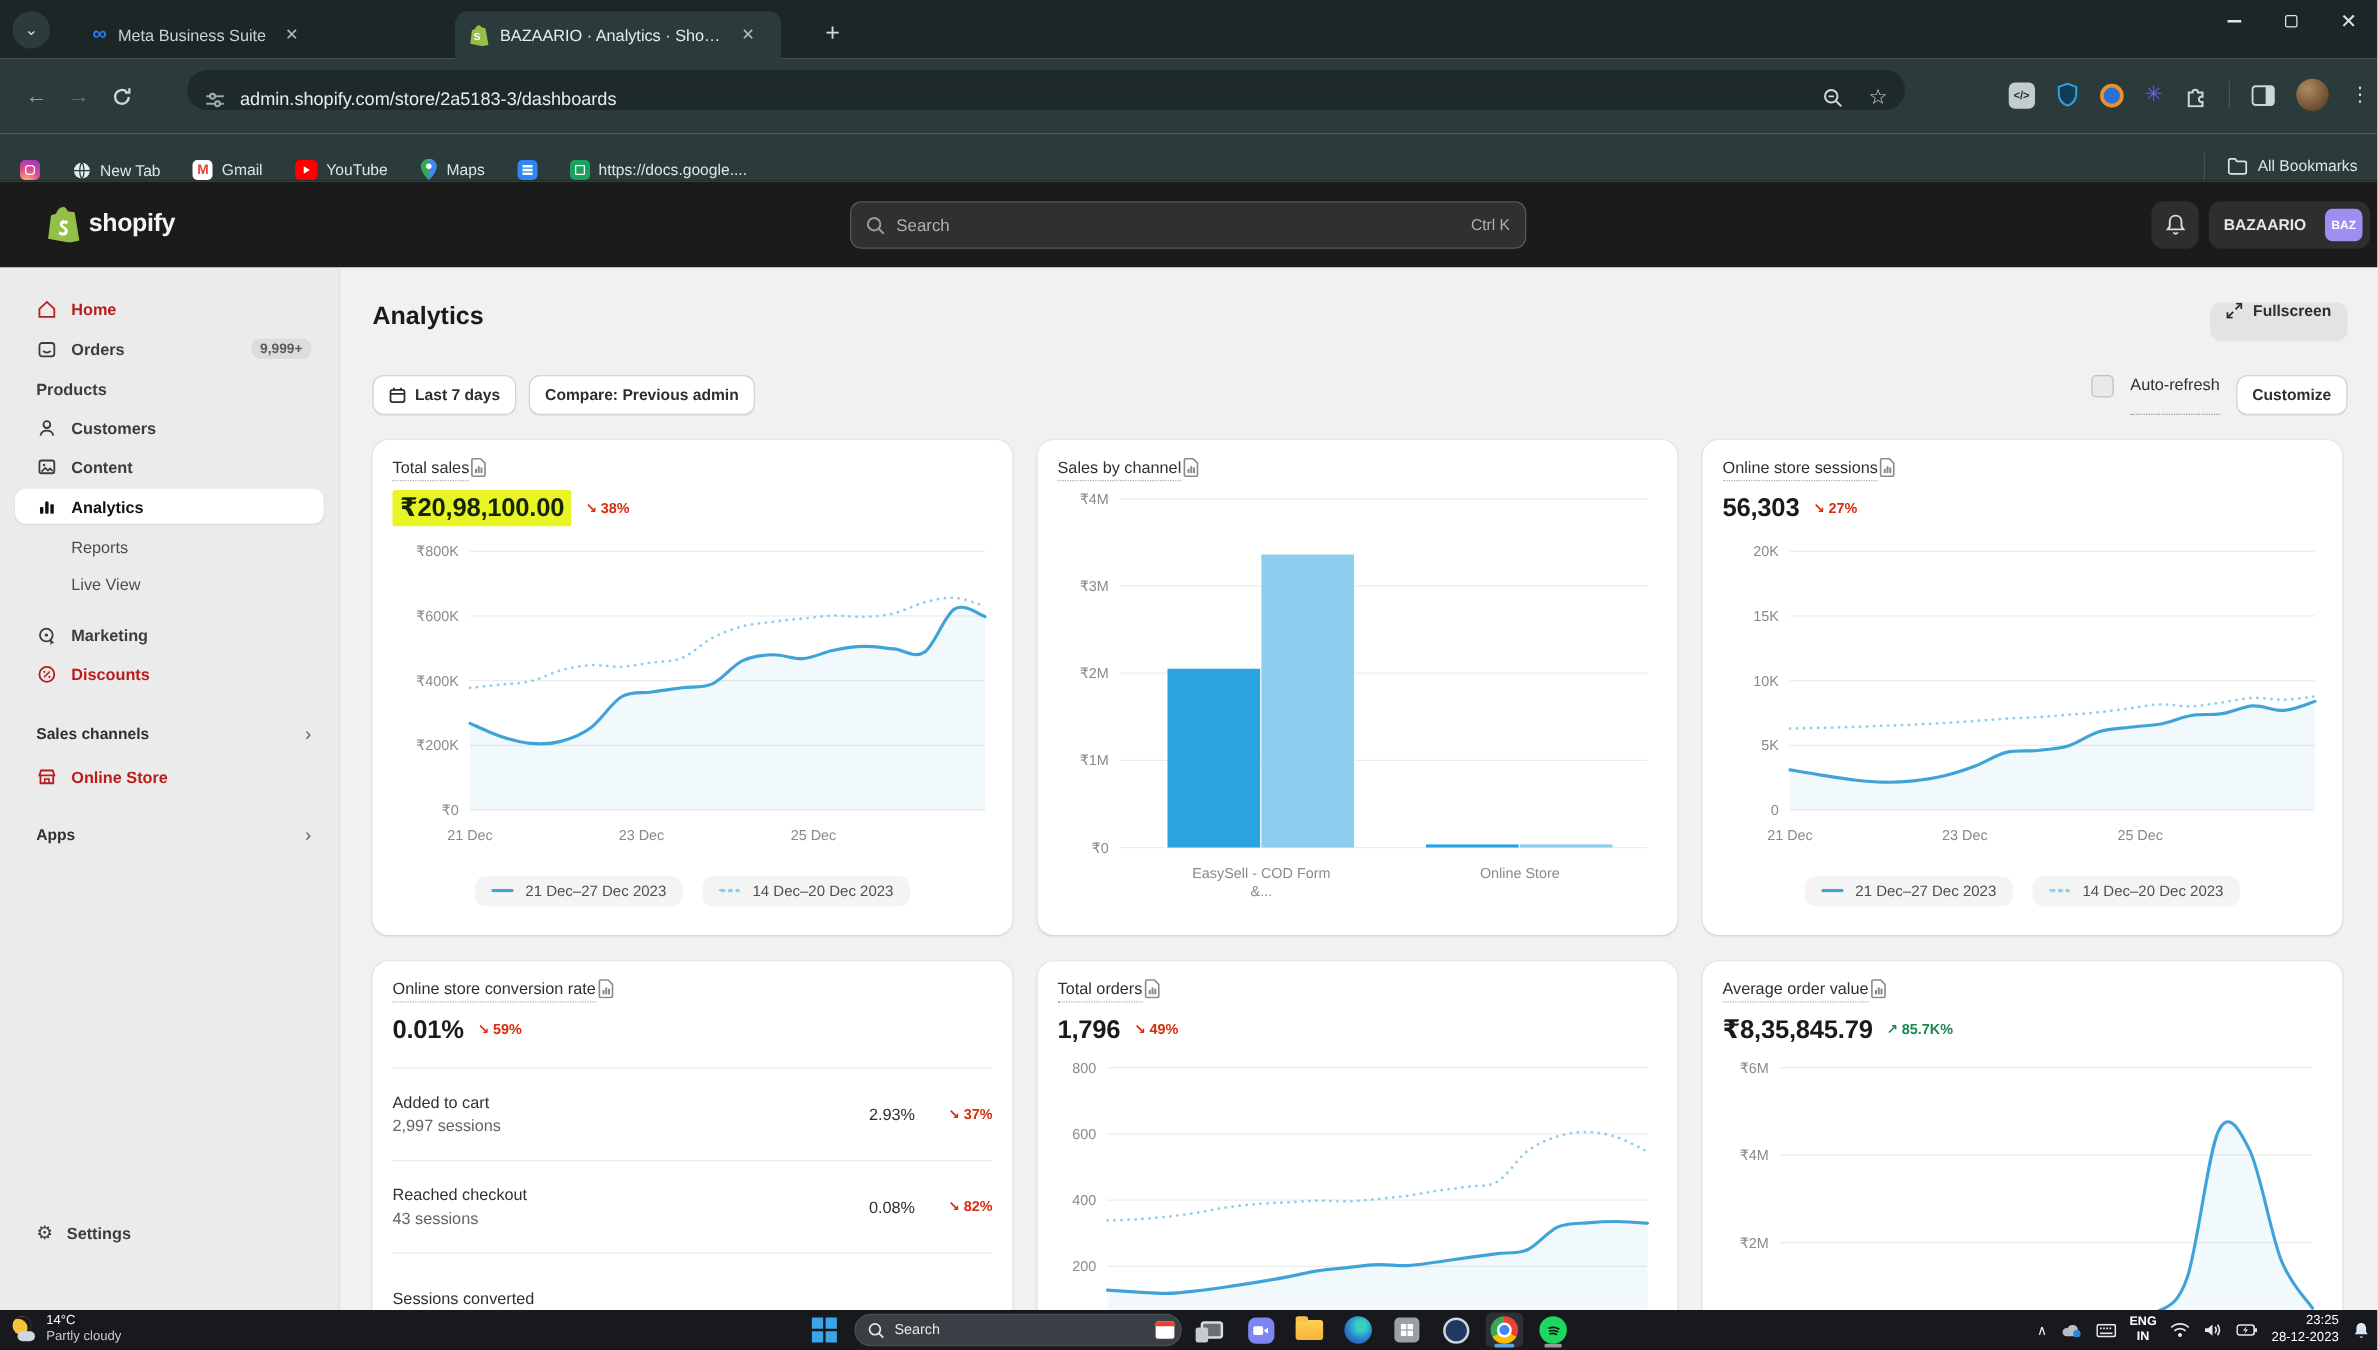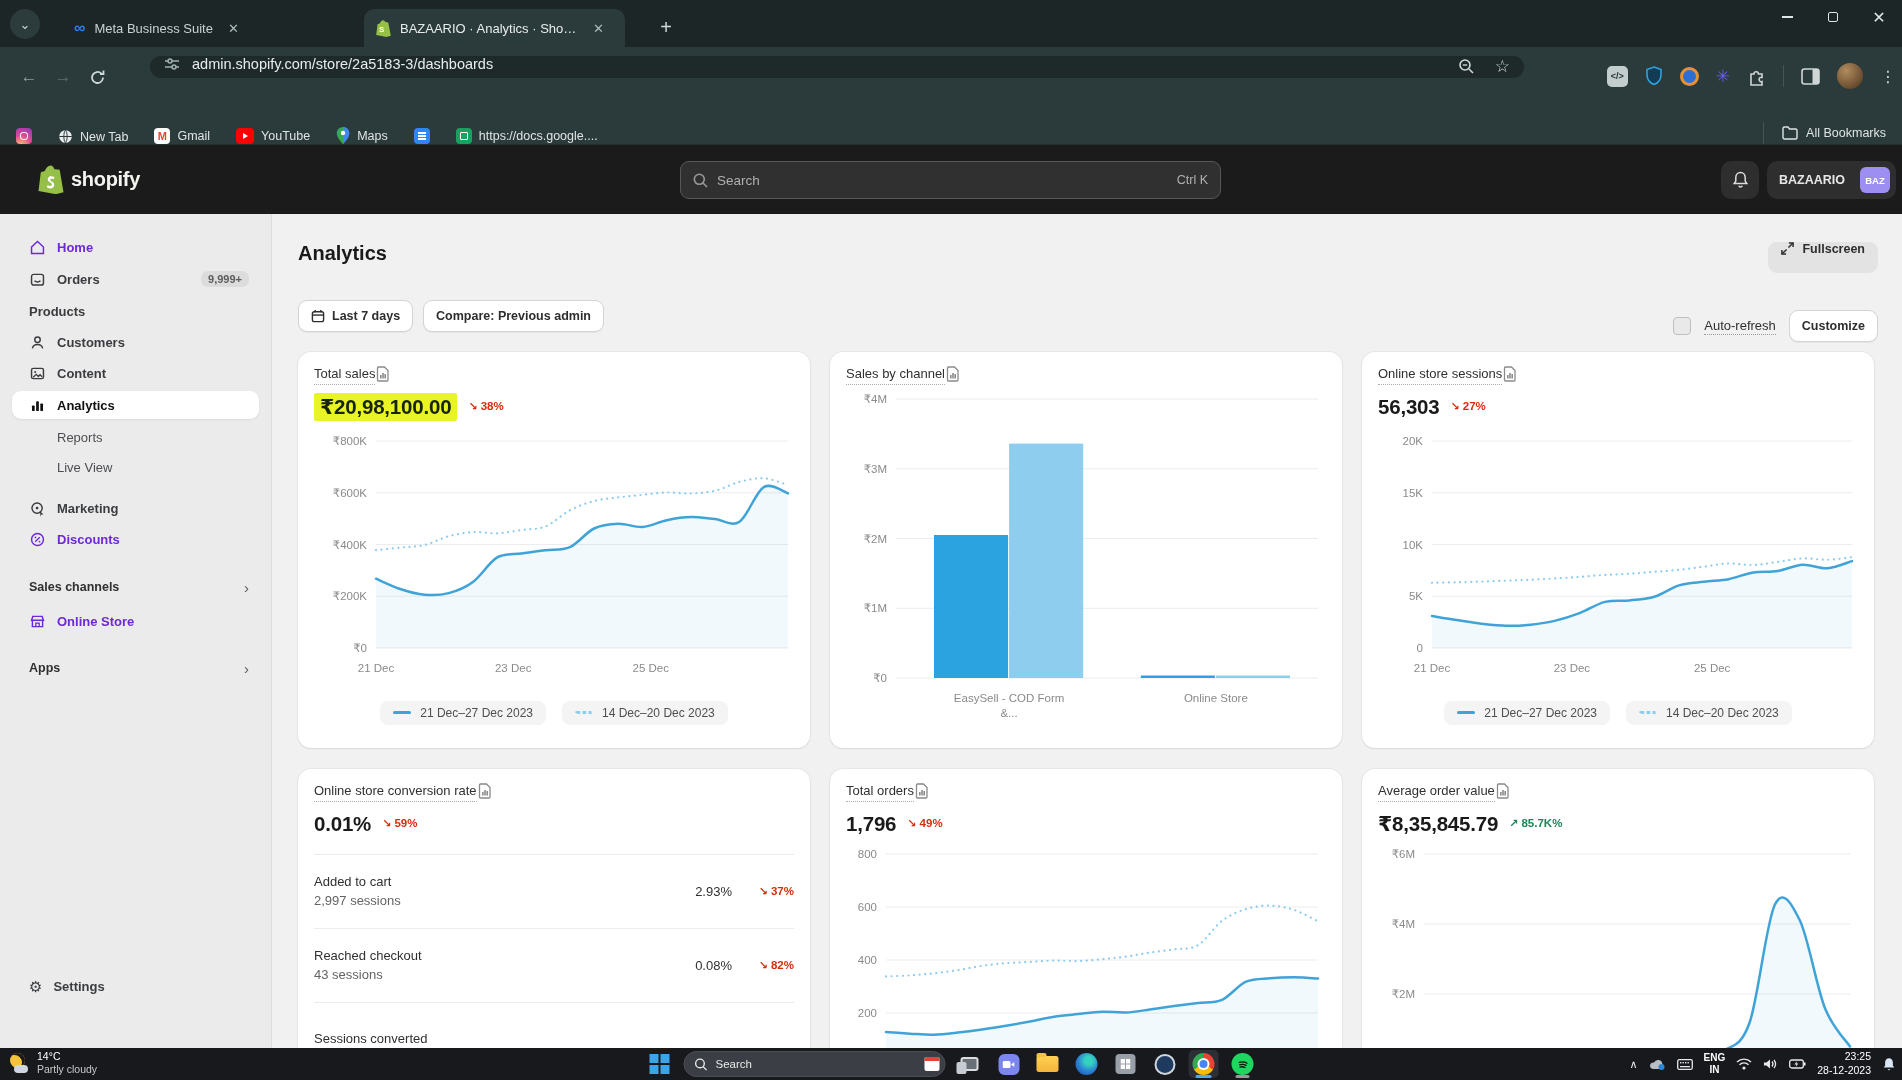--- a/index.html
+++ b/index.html
@@ -12,21 +12,21 @@
 .tab{position:absolute;top:9px;height:38px;display:flex;align-items:center;gap:9px;padding:0 10px 0 12px;font-size:13px;color:#c9d2d2}
 .tab.active{background:#2b3a3a;border-radius:10px 10px 0 0;color:#e8ecec}
 .tab .ttl{max-width:178px;overflow:hidden;white-space:nowrap;text-overflow:ellipsis}
 .tab .x{color:#aebcbc;font-size:13px;margin-left:6px}
 .newtab{position:absolute;left:651px;top:12px;width:30px;height:30px;color:#cfd9d9;font-size:20px;display:flex;align-items:center;justify-content:center}
 .wctl{position:absolute;top:0;height:34px;display:flex;align-items:center;justify-content:center;width:46px;color:#dfe6e6}
 .bar-min{width:11px;height:2px;background:#dfe6e6}
 .box-max{width:10px;height:10px;border:1.5px solid #dfe6e6;border-radius:2px}
 .toolbar{position:absolute;top:47px;left:0;right:0;height:60px;background:#2b3a3a;display:flex;align-items:center}
 .navbtn{width:34px;height:34px;display:flex;align-items:center;justify-content:center;font-size:17px;border-radius:50%}
-.urlpill{position:absolute;left:150px;top:9px;width:1374px;height:22px;background:#1e2929;border-radius:20px;display:flex;align-items:flex-start;padding:0 14px;color:#e7ecec;font-size:14.5px}
+.urlpill{position:absolute;left:150px;top:9px;width:1374px;height:32px;background:#1e2929;border-radius:20px;display:flex;align-items:flex-end;padding:0 14px;color:#e7ecec;font-size:14.5px}
 .pillicons{margin-left:auto;display:flex;align-items:center;gap:20px}
 .extrow{position:absolute;right:6px;top:9px;height:40px;display:flex;align-items:center;gap:17px}
 .extsq{width:21px;height:21px;border-radius:5px;background:#c3cdcd;color:#243232;font-size:9px;font-weight:700;display:flex;align-items:center;justify-content:center}
 .circ-ext{width:19px;height:19px;border-radius:50%;background:#2b6fd4;border:3.5px solid #e8922e}
 .burst{color:#6a5ef5;font-size:17px}
 .vdiv{width:1px;height:22px;background:#465454}
 .avatar{width:26px;height:26px;border-radius:50%;background:radial-gradient(circle at 35% 30%,#b08c5e,#6b4d30 70%,#3c2c1c)}
 .dots{color:#cfd9d9;font-size:16px;letter-spacing:0}
 .bookmarks{position:absolute;top:107px;left:0;right:0;height:38px;background:#2b3a3a;display:flex;align-items:flex-end;gap:26px;padding:0 16px;font-size:12.5px;color:#dfe4e4;border-bottom:1px solid #223030}
 .bmk{display:flex;align-items:center;gap:7px}
@@ -41,31 +41,31 @@
 .sbell{position:absolute;left:1721px;top:16px;width:38px;height:38px;background:#2e2e2e;border-radius:10px;display:flex;align-items:center;justify-content:center}
 .schip{position:absolute;left:1767px;top:16px;width:129px;height:38px;background:#2e2e2e;border-radius:10px;display:flex;align-items:center;padding:0 6px 0 12px;gap:8px}
 .schip .nm{color:#e6e6e6;font-size:12.5px;font-weight:700}
 .sbadge{margin-left:auto;background:#9d8ff2;color:#fff;font-size:9.5px;font-weight:700;border-radius:6px;width:30px;height:26px;display:flex;align-items:center;justify-content:center}
 
 .sidebar{position:absolute;top:214px;left:0;width:272px;bottom:32px;background:#ebebeb;border-right:1px solid #dedede}
 .sitem{position:absolute;left:12px;right:12px;height:28px;border-radius:9px;display:flex;align-items:center;gap:11px;padding:0 10px 0 17px;font-size:13px;font-weight:600;color:#3a3c40}
 .sitem svg{flex:0 0 auto}
 .sitem .bdg{margin-left:auto;background:#dcdcdc;color:#5c5c5c;font-size:11px;font-weight:600;border-radius:7px;padding:2px 7px}
 .sitem.active{background:#fff;box-shadow:0 1px 2px rgba(0,0,0,.08);color:#111}
-.sitem.disabled{color:#6d28d9}
+.sitem.disabled{color:#b91c1c}
 .sitem.sub{padding-left:45px;font-weight:500;color:#4c4e52}
 .shead{position:absolute;left:12px;right:12px;height:22px;display:flex;align-items:center;padding:0 10px 0 17px;font-size:12.5px;font-weight:700;color:#303030}
 .shead .chev{margin-left:auto;color:#5c5c5c;font-size:15px;font-weight:400}
 
 .main{position:absolute;top:214px;left:272px;right:0;bottom:32px;background:#f1f1f1;overflow:hidden}
 .pgtitle{position:absolute;left:26px;top:28px;font-size:20px;font-weight:700;color:#1a1a1a}
 .fsbtn{position:absolute;right:24px;top:28px;height:31px;background:#e3e3e3;border-radius:9px;display:flex;align-items:flex-start;gap:8px;padding:0 13px;font-size:12.5px;font-weight:600;color:#2e2e2e}
 .ctl-l{position:absolute;left:26px;top:86px;display:flex;gap:10px}
 .btn{height:32px;background:#fff;border:1px solid #d4d4d4;box-shadow:0 1px 0 rgba(0,0,0,.05);border-radius:9px;display:flex;align-items:center;gap:7px;padding:0 12px;font-size:12.5px;font-weight:600;color:#2e2e2e}
-.ctl-r{position:absolute;right:24px;top:96px;display:flex;align-items:center;gap:13px}
+.ctl-r{position:absolute;right:24px;top:86px;display:flex;gap:13px}
 .cb{width:18px;height:18px;background:#e9e9e9;border:1.5px solid #bfbfbf;border-radius:4px}
 .arlabel{font-size:13px;color:#303030;border-bottom:1.5px dotted #9a9a9a;padding-bottom:1px}
 .grid{position:absolute;left:26px;top:138px;display:grid;grid-template-columns:512px 512px 512px;grid-template-rows:396px 400px;gap:21px 20px}
 .card{background:#fff;border-radius:13px;box-shadow:0 0 0 1px rgba(0,0,0,.04),0 1px 2px rgba(0,0,0,.07);padding:14px 16px;overflow:hidden}
 .chead{display:flex;align-items:flex-start}
 .ctitle{font-size:13px;color:#303030;border-bottom:1.5px dotted #adadad;padding-bottom:2.5px}
 .ricon{color:#8a8a8a}
 .vrow{display:flex;align-items:center;gap:11px;margin-top:6px;height:32px}
 .val{font-size:20.5px;font-weight:700;color:#1a1a1a;letter-spacing:-0.2px}
 .val.hl{background:#e9f425;padding:2px 6px;border-radius:2px;color:#15240a}

